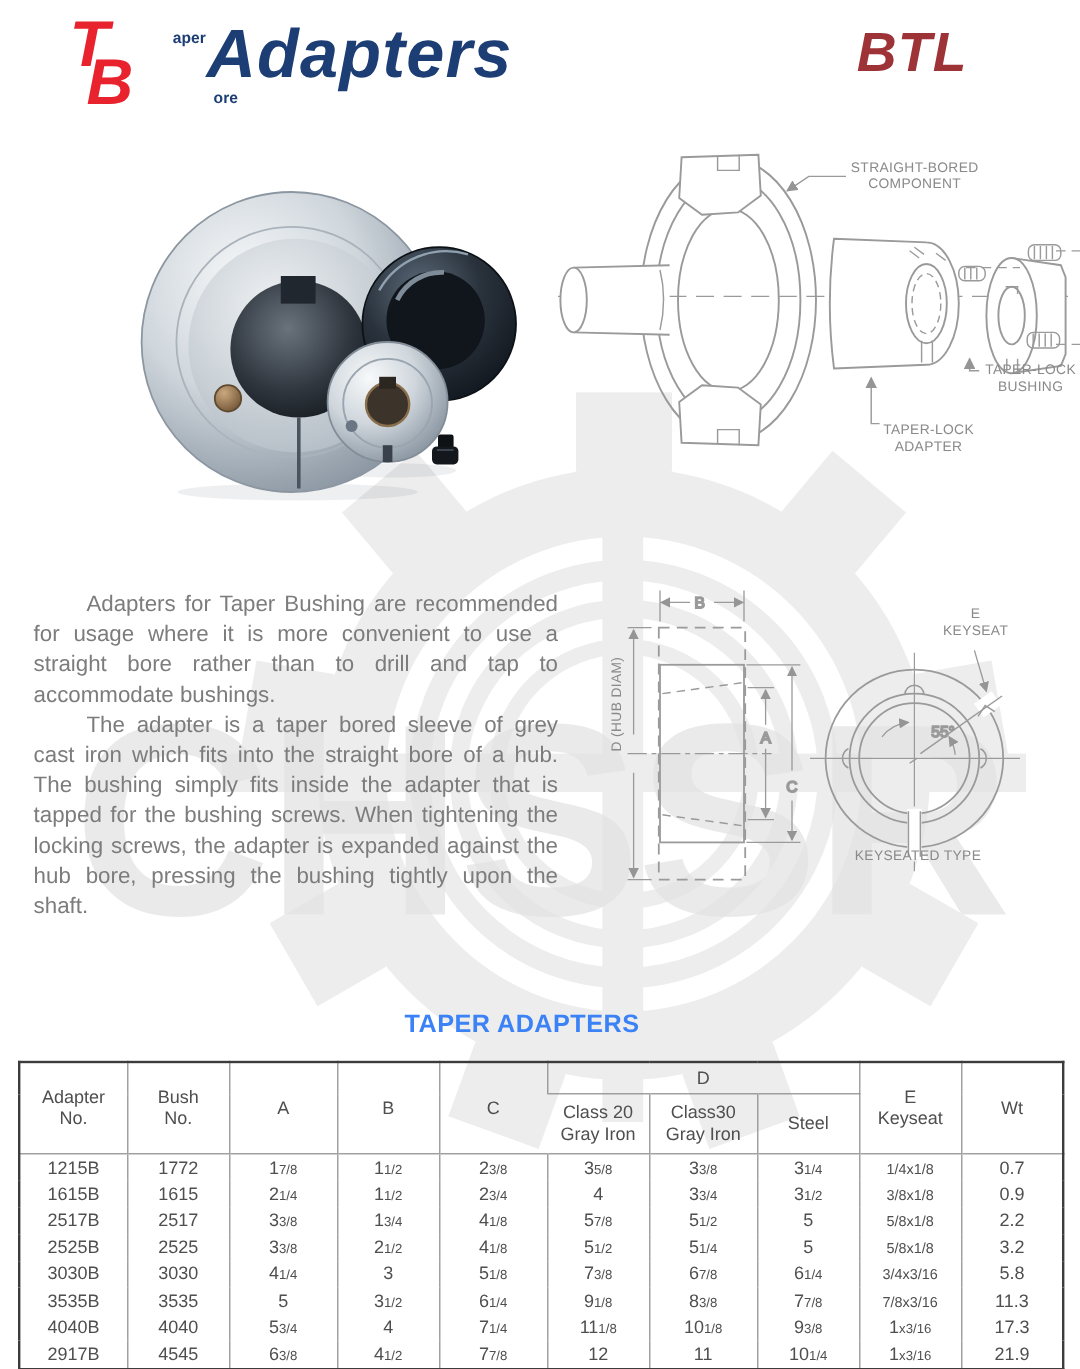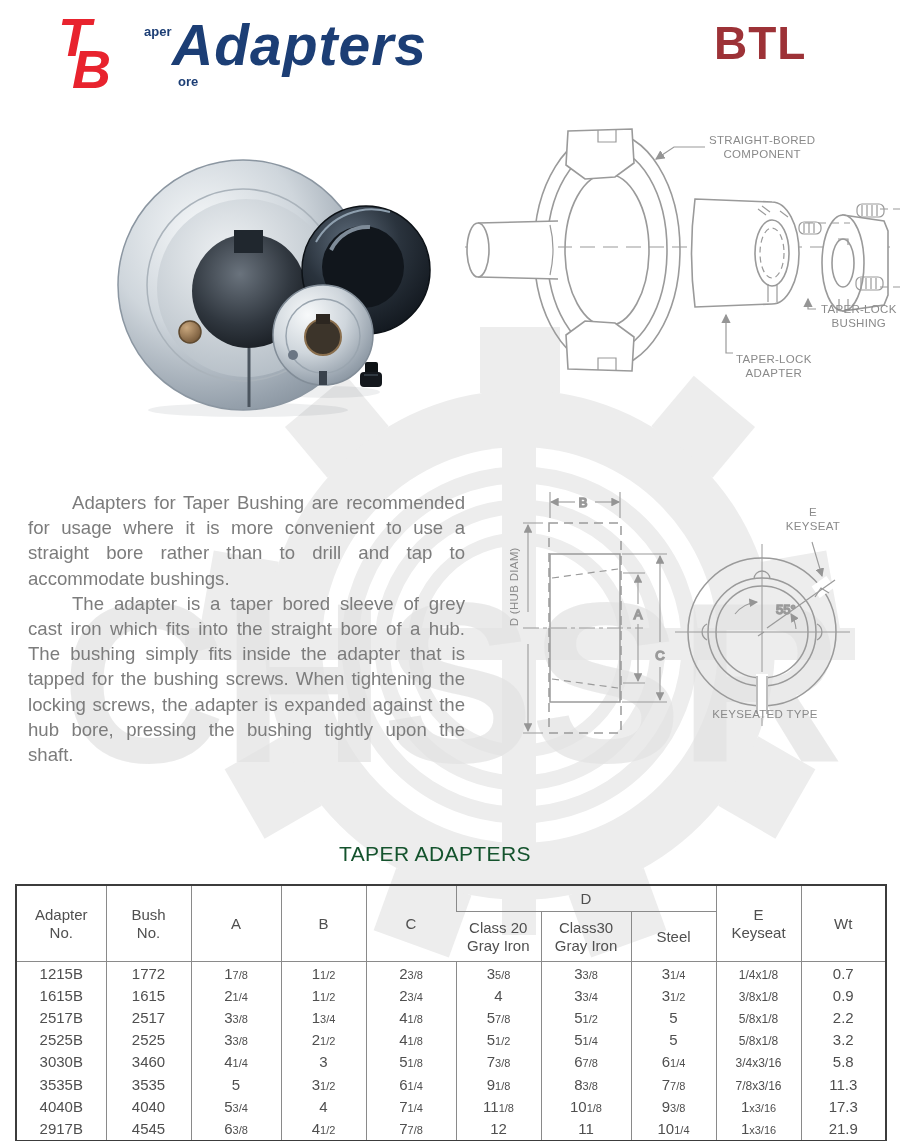--- a/index.html
+++ b/index.html
@@ -8,40 +8,40 @@
   .abs{position:absolute;}
   .prelines{white-space:pre-line;text-align:center;}
 
   
   .logo{left:58px;top:10px;width:120px;height:92px;}
   .logo .big{position:absolute;font-weight:bold;font-style:italic;color:#e8232e;
              font-size:54px;line-height:1;}
   .logo .sm{position:absolute;font-weight:bold;color:#1c3e75;font-size:13px;margin-left:42px;}
   .title{left:172px;top:12px;font-size:57px;font-weight:bold;font-style:italic;
          color:#1c3e75;letter-spacing:1px;}
-  .brand{left:714px;top:16px;font-size:46px;font-weight:bold;
+  .brand{left:714px;top:16px;font-size:46px;font-weight:bold;font-style:italic;
          color:#9d3237;letter-spacing:1px;}
 
   
   .wm{left:0;top:0;z-index:0;}
   .content{position:absolute;inset:0;z-index:1;}
 
   
   .dlabel{font-size:11.5px;color:#8a8a8a;letter-spacing:.3px;line-height:13.5px;}
   .dlabel.ctr{text-align:center;}
   .rot{transform:rotate(-90deg);transform-origin:center;}
 
   
   .bodytext{left:28px;top:490px;width:437px;color:#7c7c7c;font-size:18.6px;
             line-height:25.2px;text-align:justify;}
   .bodytext p{margin:0;text-indent:44px;}
 
   
   .tbl-title{left:15px;top:842px;width:840px;text-align:center;font-size:21px;
-             font-weight:normal;color:#14532d;letter-spacing:.4px;}
+             font-weight:bold;color:#3b82f6;letter-spacing:.4px;}
   table.spec{position:absolute;left:15px;top:884px;width:870px;border-collapse:collapse;
              table-layout:fixed;color:#4f4f4f;font-size:15px;}
   table.spec{border:2px solid #3c3c3c;}
   table.spec th{font-weight:normal;line-height:1.15;vertical-align:middle;
                 border-left:1px solid #8a8a8a;}
   table.spec th.h1{height:23px;}
   table.spec th.h2{height:47px;}
   table.spec thead tr.sub th{border-top:1px solid #8a8a8a;}
   table.spec thead{border-bottom:1px solid #8a8a8a;}
   table.spec td{height:22.2px;text-align:center;vertical-align:middle;padding:0;
@@ -379,21 +379,21 @@
             <td>2<span class="fr">1/2</span></td>
             <td>4<span class="fr">1/8</span></td>
             <td>5<span class="fr">1/2</span></td>
             <td>5<span class="fr">1/4</span></td>
             <td>5</td>
             <td><span class="fr big">5/8x1/8</span></td>
             <td>3.2</td>
           </tr>
           <tr>
             <td>3030B</td>
-            <td>3460</td>
+            <td>3030</td>
             <td>4<span class="fr">1/4</span></td>
             <td>3</td>
             <td>5<span class="fr">1/8</span></td>
             <td>7<span class="fr">3/8</span></td>
             <td>6<span class="fr">7/8</span></td>
             <td>6<span class="fr">1/4</span></td>
             <td><span class="fr big">3/4x3/16</span></td>
             <td>5.8</td>
           </tr>
           <tr>

